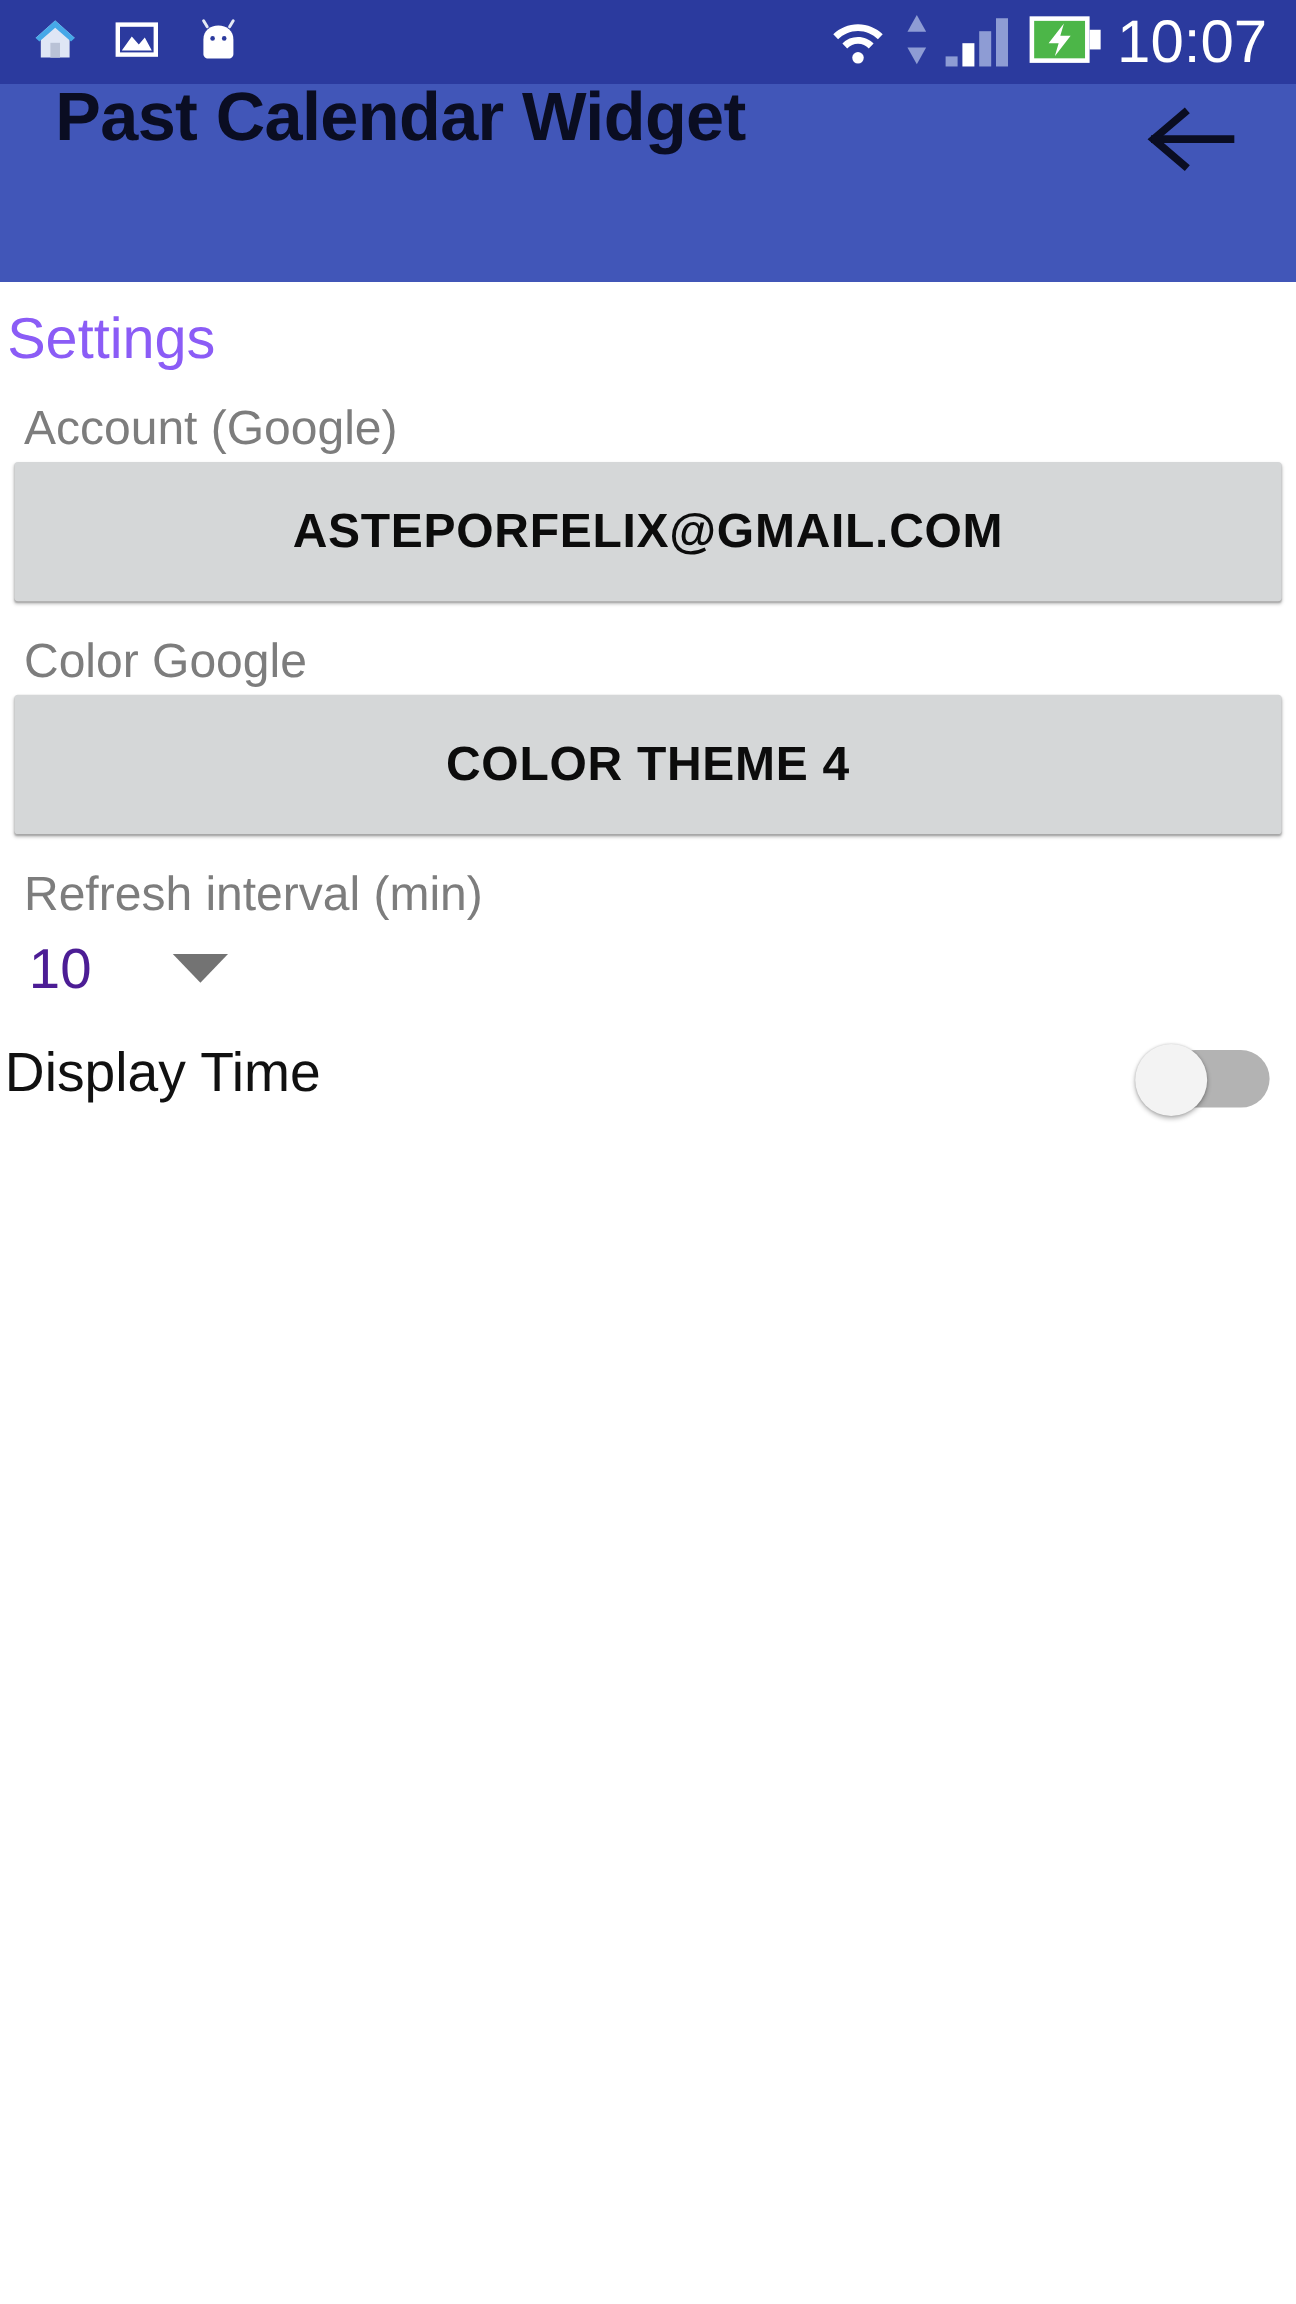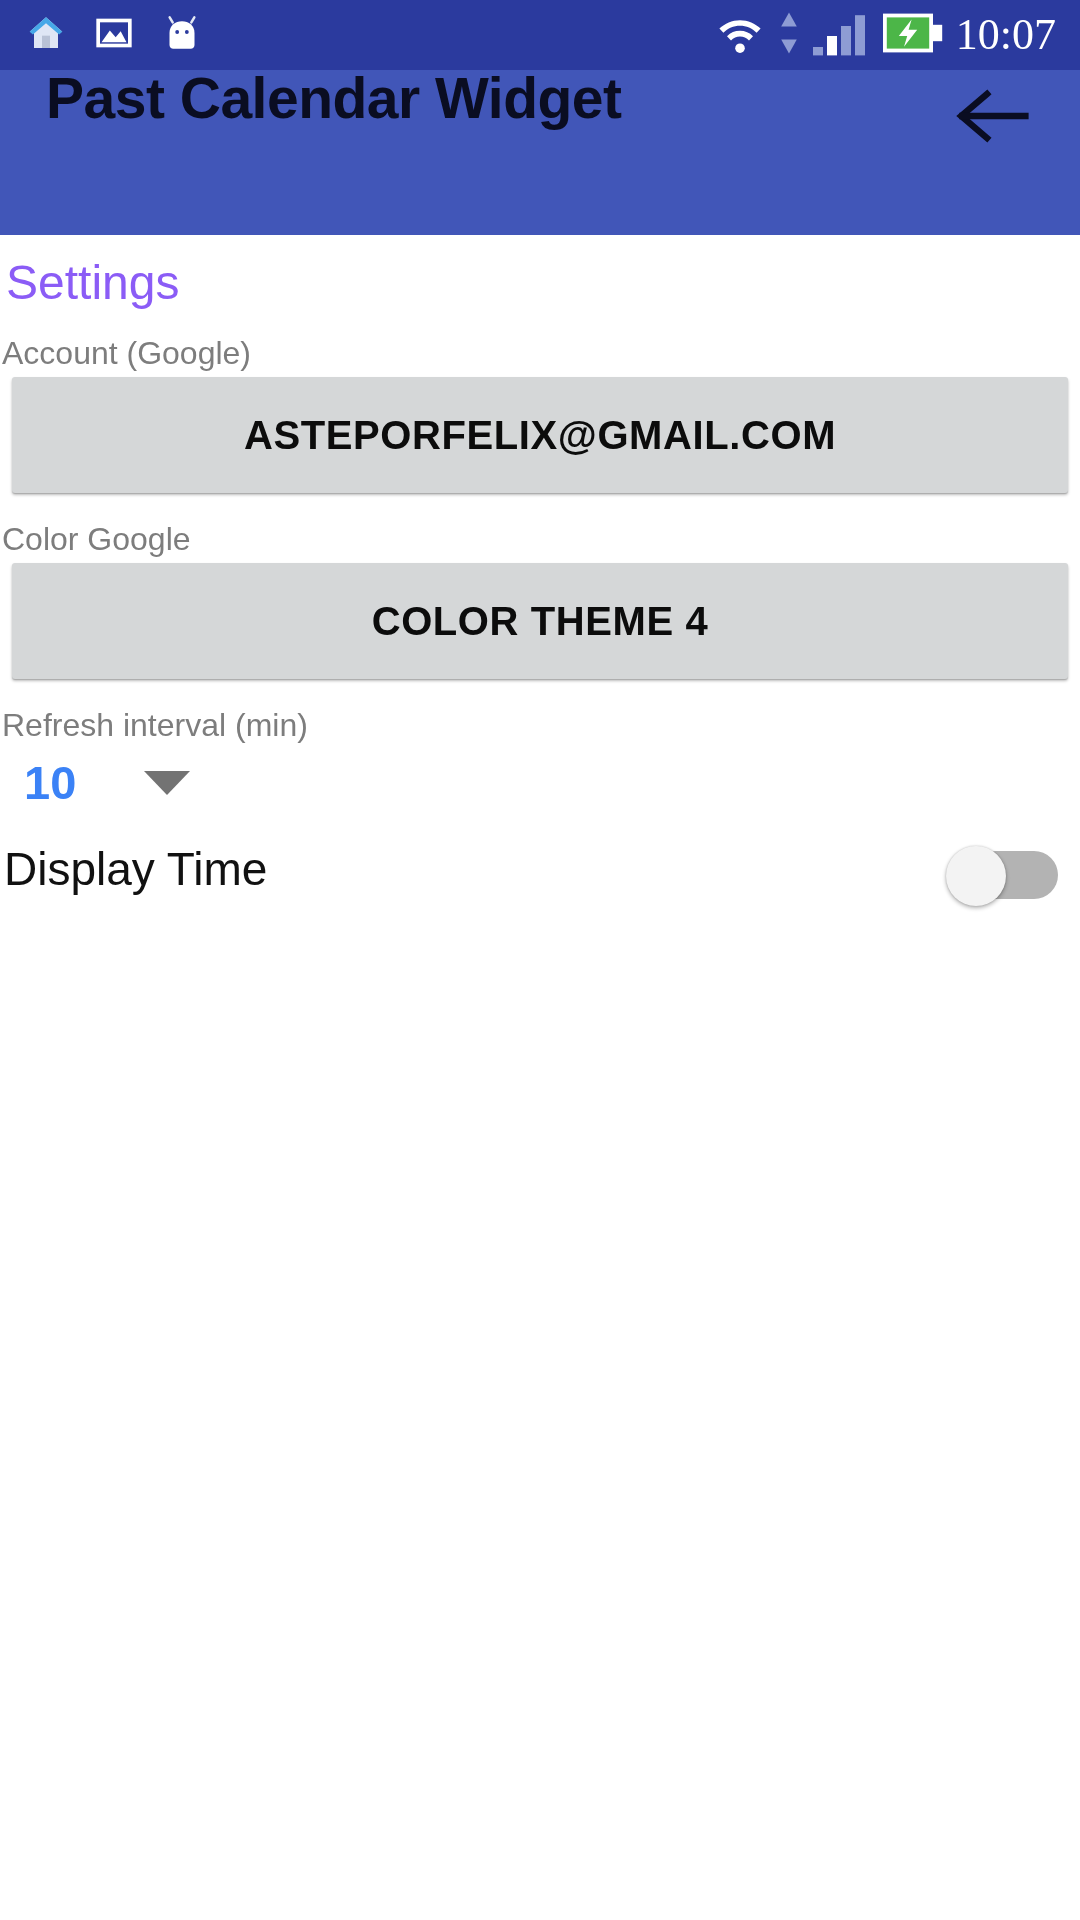--- a/index.html
+++ b/index.html
@@ -40,26 +40,26 @@
   .status-right {
     margin-left: auto;
     display: flex;
     align-items: center;
     gap: 12px;
   }
   .sb-icon { display: block; }
 
   .clock {
     color: #ffffff;
-    font-size: 44px;
+    font-size: 50px;
     font-weight: 400;
     letter-spacing: 0px;
     line-height: 1;
     margin-left: 0;
-    font-family: Liberation Serif, serif;
+    font-family: Liberation Sans, sans-serif;
   }
 
   
   .app-bar {
     position: relative;
     height: 165px;
     background: #4156b8;
     display: flex;
     align-items: flex-start;
     padding: 0 38px 0 46px;
@@ -94,24 +94,24 @@
   .section-title {
     color: #8b5cf6;
     font-size: 48px;
     font-weight: 400;
     line-height: 1;
     padding: 24px 0 0 6px;
   }
 
   .field-label {
     color: #7d7d7d;
-    font-size: 32px;
-    font-weight: 400;
-    line-height: 1;
-    padding: 30px 0 0 2px;
+    font-size: 40px;
+    font-weight: 400;
+    line-height: 1;
+    padding: 30px 0 0 20px;
   }
 
   .big-button {
     display: block;
     width: 1056px;
     margin: 8px 0 0 12px;
     height: 116px;
     background: #d5d7d8;
     border: none;
     border-radius: 3px;
@@ -130,24 +130,24 @@
 
   
   .spinner-row {
     display: flex;
     align-items: center;
     padding: 18px 0 0 24px;
     width: 220px;
     cursor: pointer;
   }
   .spinner-value {
-    color: #3b82f6;
+    color: #4c1d95;
     font-size: 47px;
     line-height: 1;
-    font-weight: 700;
+    font-weight: 400;
   }
   .spinner-caret {
     margin-left: 68px;
     width: 0;
     height: 0;
     border-left: 23px solid transparent;
     border-right: 23px solid transparent;
     border-top: 24px solid #737373;
   }
 

